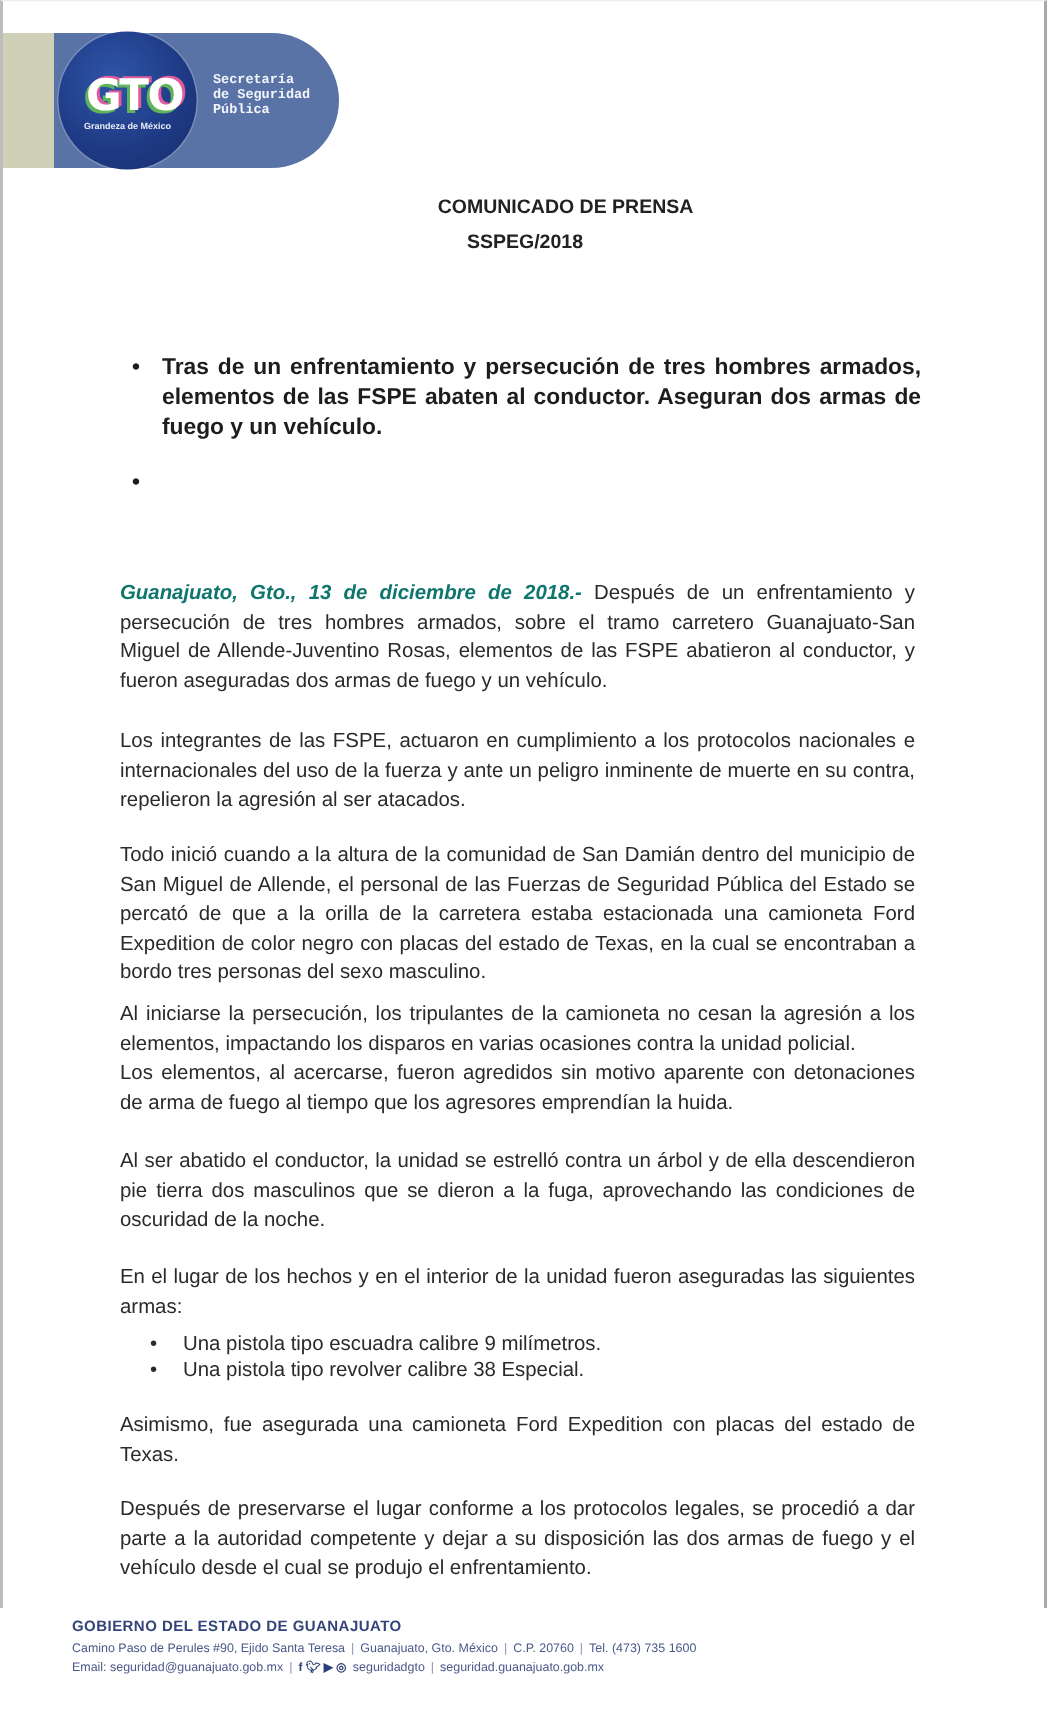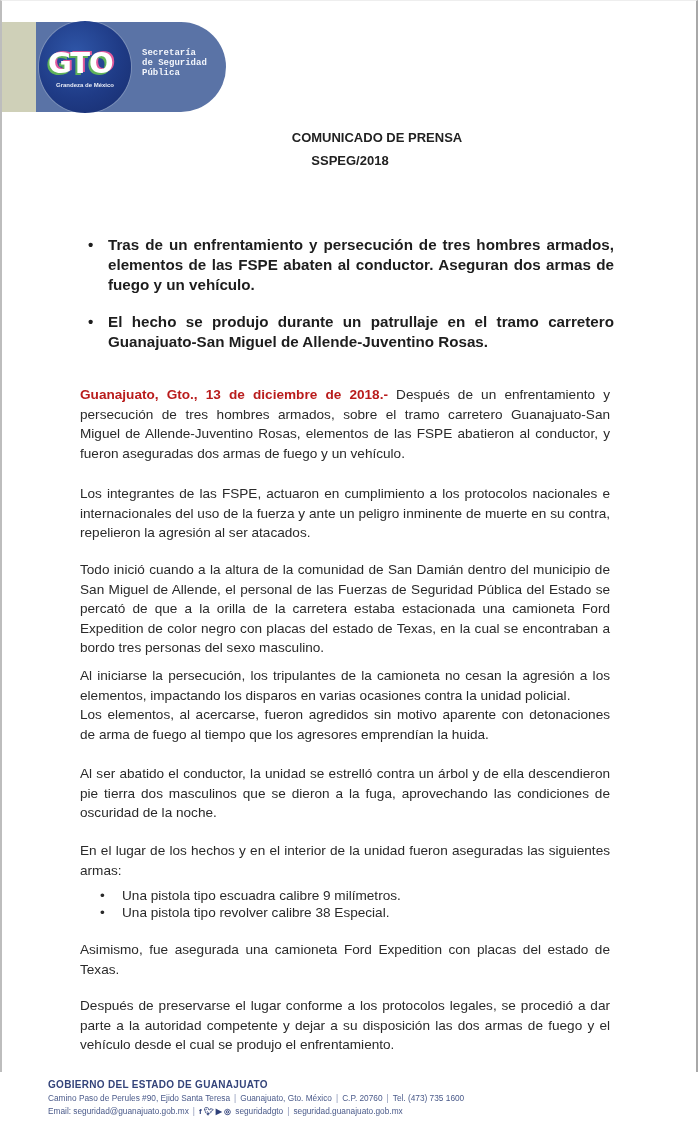--- a/index.html
+++ b/index.html
@@ -24,21 +24,21 @@
   .header-pill {
     position: absolute; left: 36px; top: 22px; width: 190px; height: 90px;
     background: #5a73a6; border-radius: 0 45px 45px 0;
   }
   .logo-circle {
     position: absolute; left: 39px; top: 21px; width: 92px; height: 92px; border-radius: 50%;
     background: radial-gradient(circle at 40% 35%, #2f56a8 0%, #1f3b86 55%, #172c6c 100%);
     box-shadow: 0 0 0 1px rgba(255,255,255,0.2);
   }
   .logo-gto {
-    position: absolute; left: 48px; top: 46px; width: 74px; text-align: left;
+    position: absolute; left: 48px; top: 46px; width: 74px; text-align: right;
     font-family: "DejaVu Sans", sans-serif; font-weight: bold; font-size: 29px; letter-spacing: -1px;
     color: #ffffff;
     text-shadow: -2px 2px 0 #5fb35a, 2px -1px 0 #e05a9c;
   }
   .logo-sub {
     position: absolute; left: 44px; top: 82px; width: 82px; text-align: center;
     font-size: 6px; font-weight: bold; color: #e8ecf6;
   }
   .header-title {
     position: absolute; left: 142px; top: 48px; width: 80px;
@@ -53,21 +53,21 @@
   .highlights { position: absolute; left: 88px; top: 235px; width: 526px; }
   .hl {
     position: relative; padding-left: 20px;
     font-weight: bold; font-size: 15.2px; line-height: 20px; color: #1d1d1d;
     text-align: justify; margin-bottom: 17px;
   }
   .hl .bullet { position: absolute; left: 0; top: 0; }
 
   .body-text { position: absolute; left: 80px; width: 530px; font-size: 13.6px; line-height: 19.6px; color: #2a2a2a; text-align: justify; }
   .body-text p { margin: 0; }
-  .body-text b { color: #b91c1c; }
+  .body-text b { color: #0f766e; font-style: italic; }
 
   .arms-list { position: absolute; left: 100px; top: 887px; width: 500px; font-size: 13.6px; line-height: 17px; color: #2a2a2a; }
   .arms-list .item { position: relative; padding-left: 22px; }
   .arms-list .item .bullet { position: absolute; left: 0; top: 0; }
 
   .footer { position: absolute; left: 48px; top: 1078px; width: 620px; color: #34447a; }
   .footer .org { font-weight: bold; font-size: 10px; letter-spacing: 0.3px; line-height: 14px; }
   .footer .line { font-size: 8.3px; line-height: 13px; color: #4a5a8a; white-space: nowrap; }
   .footer .sep { margin: 0 4px; color: #8a94b4; }
   .social { display: inline-block; font-size: 8px; font-weight: bold; color: #2e3f78; margin-right: 2px; }
@@ -91,21 +91,20 @@
 <div class="doc-heading" style="top:130px;padding-left:27px;">COMUNICADO DE PRENSA</div>
 <div class="doc-heading" style="top:153px;text-align:center;">SSPEG/2018</div>
 
 <div class="highlights">
   <div class="hl">
     <span class="bullet">•</span>
     <span>Tras de un enfrentamiento y persecución de tres hombres armados, elementos de las FSPE abaten al conductor. Aseguran dos armas de fuego y un vehículo.</span>
   </div>
   <div class="hl">
     <span class="bullet">•</span>
-    <span>El hecho se produjo durante un patrullaje en el tramo carretero Guanajuato-San Miguel de Allende-Juventino Rosas.</span>
   </div>
 </div>
 
 <div class="body-text" style="top:385px;">
   <p><b>Guanajuato, Gto., 13 de diciembre de 2018.-</b> <span>Después de un enfrentamiento y persecución de tres hombres armados, sobre el tramo carretero Guanajuato-San Miguel de Allende-Juventino Rosas, elementos de las FSPE abatieron al conductor, y fueron aseguradas dos armas de fuego y un vehículo.</span></p>
 </div>
 <div class="body-text" style="top:484px;">
   <p>Los integrantes de las FSPE, actuaron en cumplimiento a los protocolos nacionales e internacionales del uso de la fuerza y ante un peligro inminente de muerte en su contra, repelieron la agresión al ser atacados.</p>
 </div>
 <div class="body-text" style="top:560px;">

